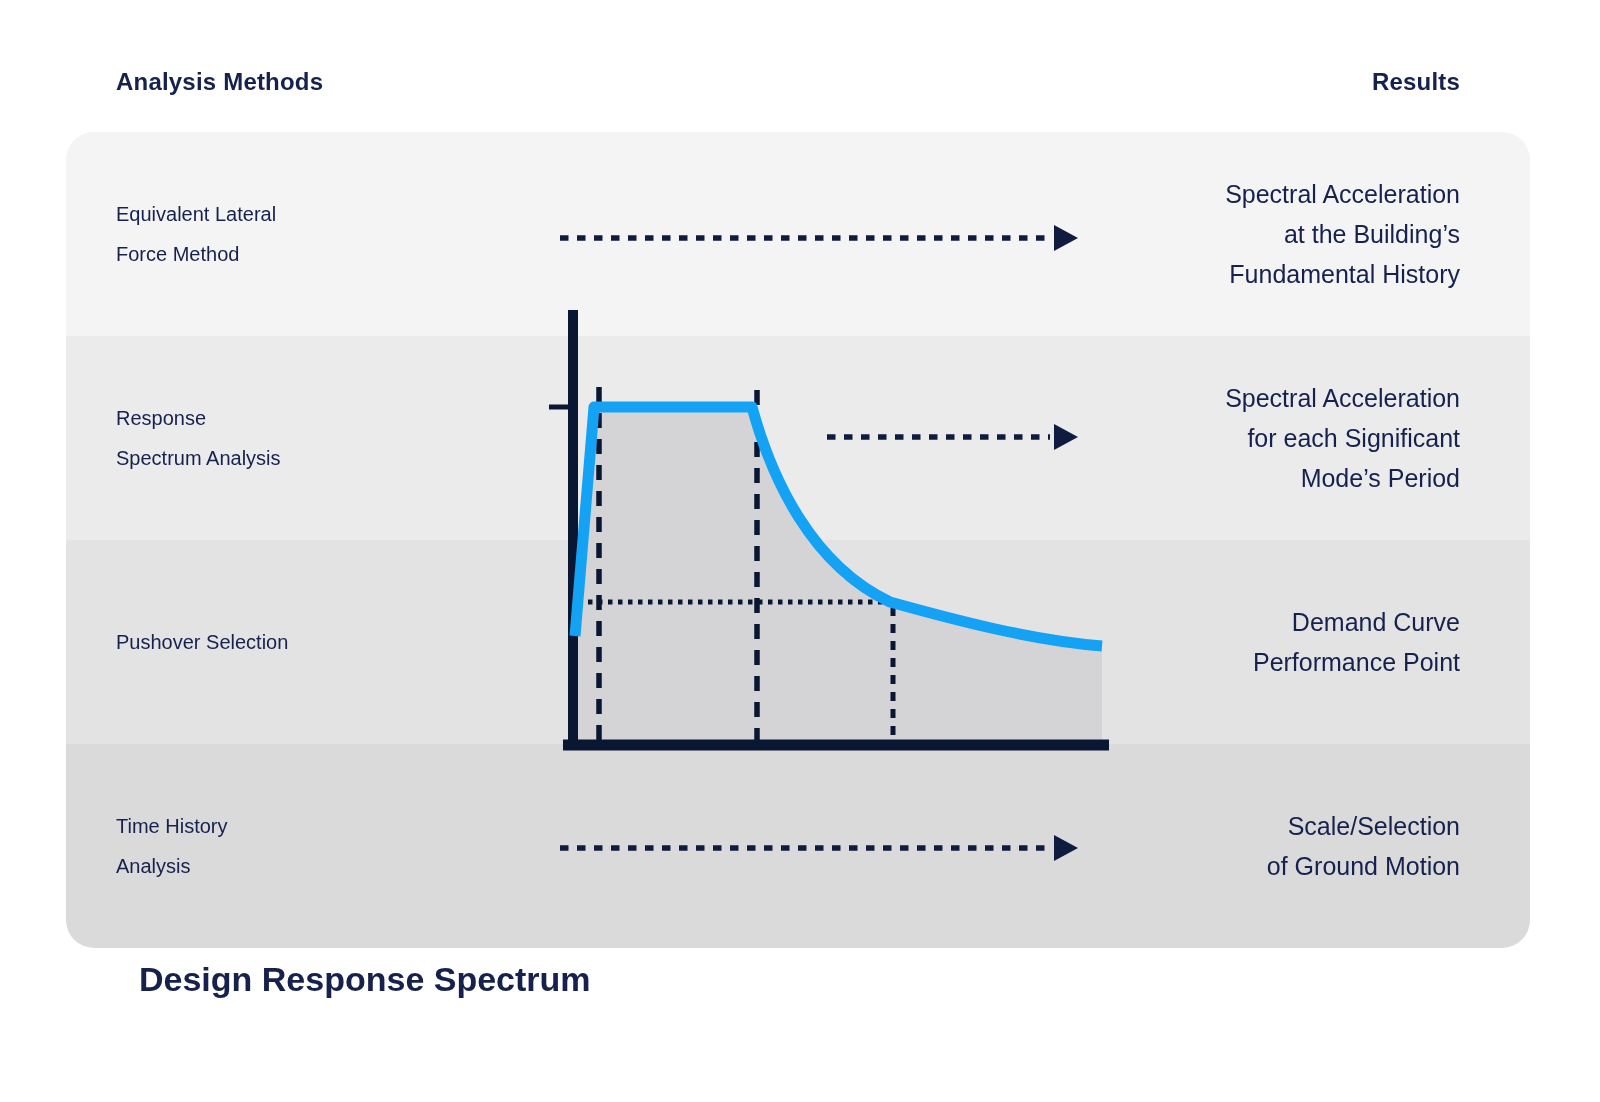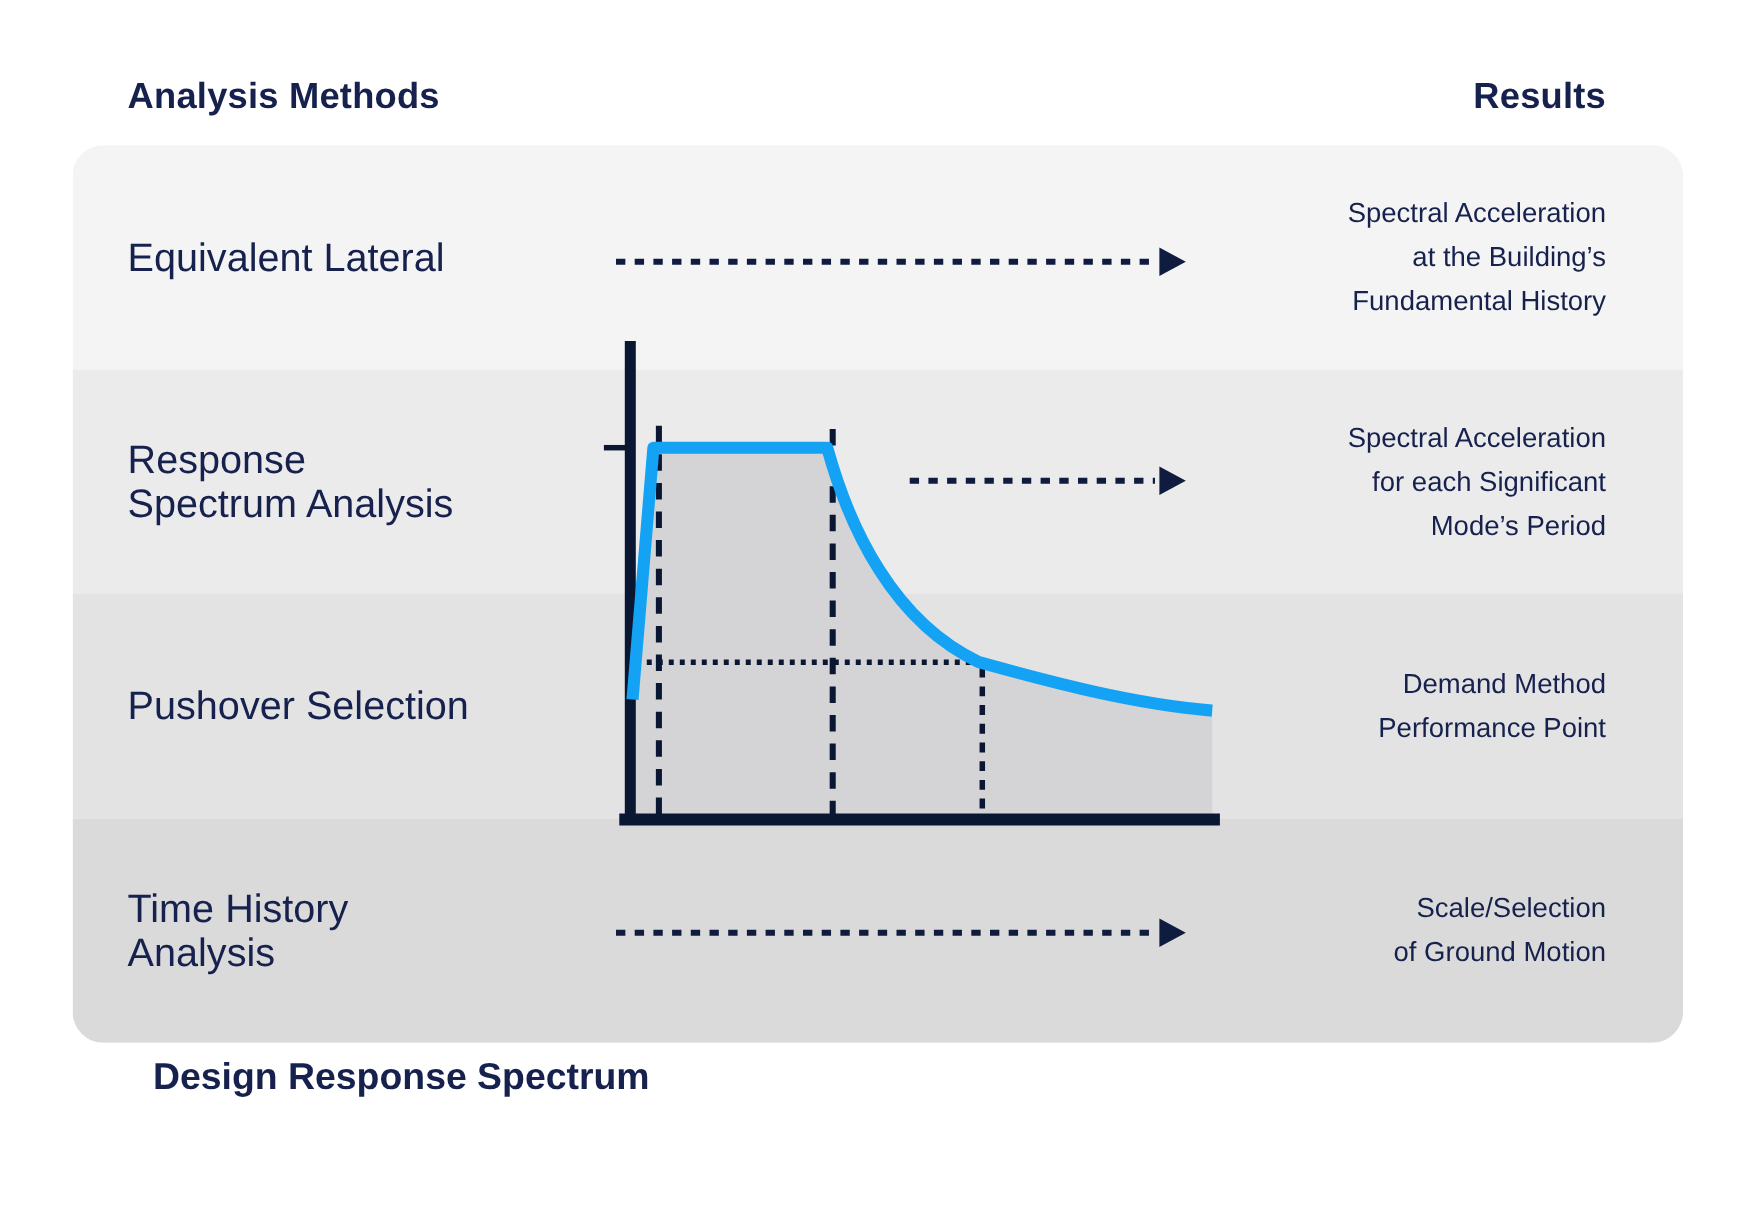--- a/index.html
+++ b/index.html
@@ -1,50 +1,51 @@
 <!DOCTYPE html>
 <html><head>
 <meta charset="utf-8">
 <style>
   html,body { margin:0; padding:0; background:#ffffff; }
   .page {
     position:relative; width:1600px; height:1102px; overflow:hidden;
     background:#ffffff; font-family:"Liberation Sans", sans-serif; color:#16214d;
   }
-  .hdr { position:absolute; top:68px; font-size:33px; font-weight:700; letter-spacing:0.2px; }
+  .hdr { position:absolute; top:68px; font-size:24px; font-weight:700; letter-spacing:0.2px; }
   .hdr-left  { left:116px; }
   .hdr-right { right:140px; text-align:center; }
   .band {
     position:absolute; left:66px; top:132px; width:1464px; height:816px;
     border-radius:28px; overflow:hidden;
   }
   .row {
     height:204px; box-sizing:border-box;
     display:flex; align-items:center; justify-content:space-between;
     padding:0 70px 0 50px;
   }
-  .method { font-size:36px; line-height:40px; text-align:left; }
+  .method { font-size:20px; line-height:40px; text-align:left; }
   .result { font-size:25px; line-height:40px; text-align:right; }
   .method span, .result span { display:block; }
   .caption { position:absolute; left:116px; top:960px; font-size:34px; font-weight:700;margin-left:23px; }
   .overlay { position:absolute; left:0; top:0; pointer-events:none; }
 </style>
 </head>
 <body>
 
 <div class="page">
 
   <div class="hdr hdr-left">Analysis Methods</div>
   <div class="hdr hdr-right">Results</div>
 
   <div class="band">
 
     <div class="row" style="background-color: rgb(244, 244, 244);">
       <div class="method">
         <span>Equivalent Lateral</span>
+        <span>Force Method</span>
       </div>
       <div class="result">
         <span>Spectral Acceleration</span>
         <span>at the Building’s</span>
         <span>Fundamental History</span>
       </div>
     </div>
 
     <div class="row" style="background-color: rgb(235, 235, 236); gap: 10px;">
       <div class="method">
@@ -56,21 +57,21 @@
         <span>for each Significant</span>
         <span>Mode’s Period</span>
       </div>
     </div>
 
     <div class="row" style="background-color: rgb(227, 227, 228);">
       <div class="method">
         <span>Pushover Selection</span>
       </div>
       <div class="result">
-        <span>Demand Method</span>
+        <span>Demand Curve</span>
         <span>Performance Point</span>
       </div>
     </div>
 
     <div class="row" style="background-color: rgb(218, 218, 219);">
       <div class="method">
         <span>Time History</span>
         <span>Analysis</span>
       </div>
       <div class="result">

